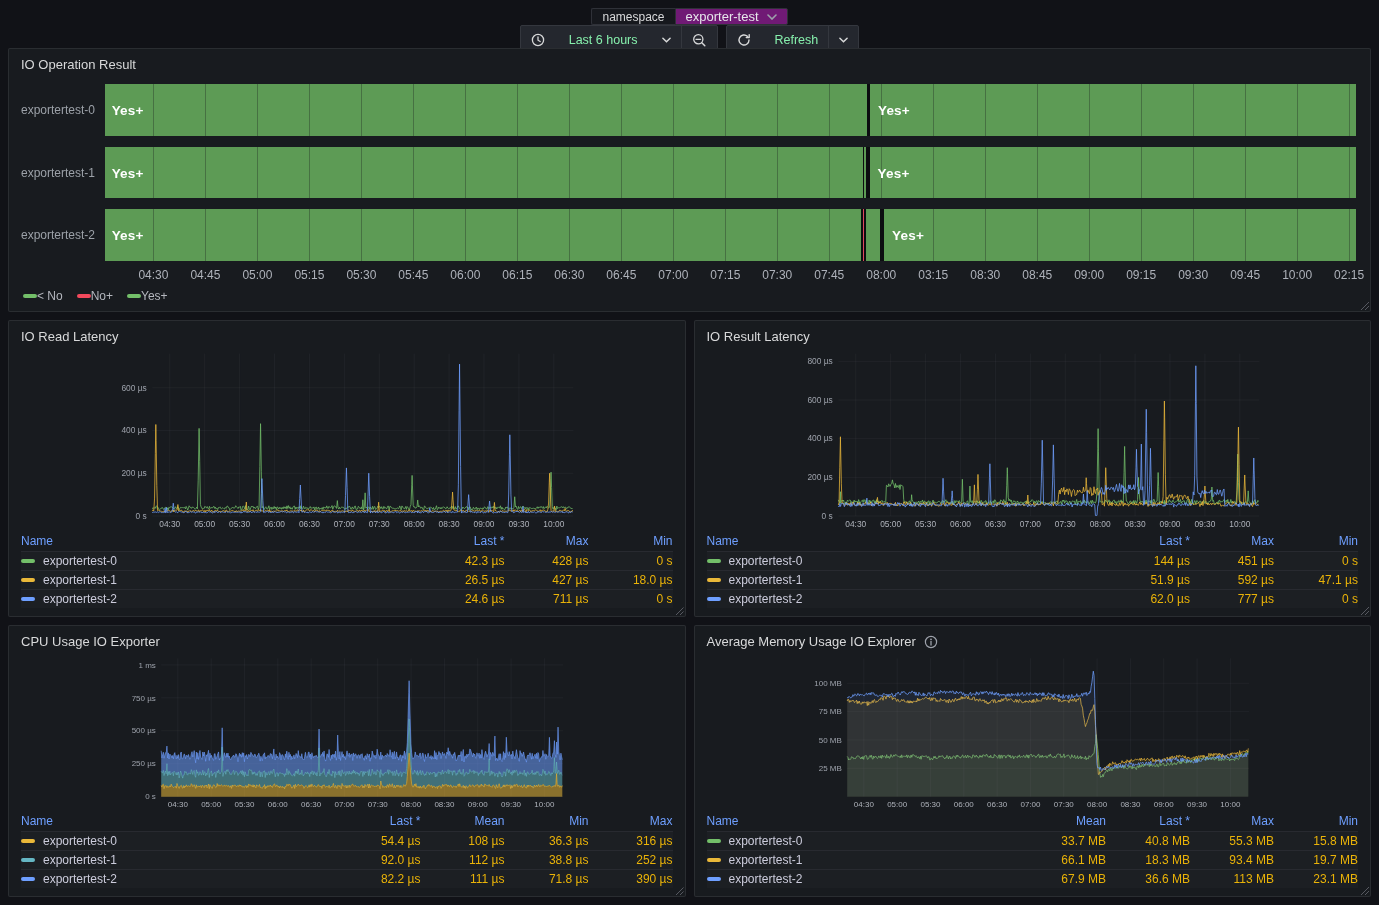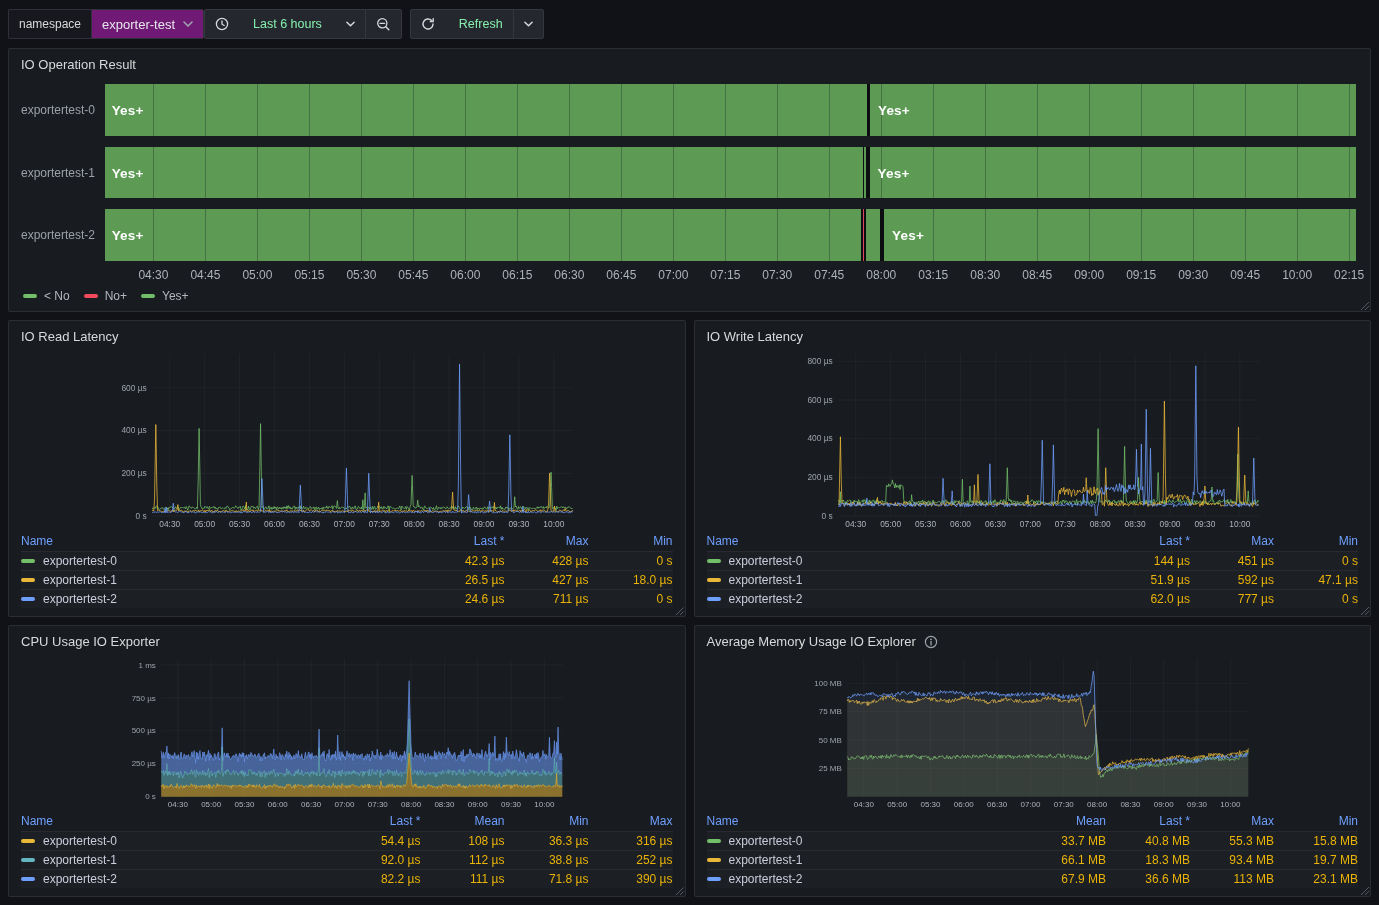--- a/index.html
+++ b/index.html
@@ -4,21 +4,21 @@
 <style>
   * { box-sizing: border-box; margin: 0; padding: 0; }
   html,body { width:1379px; height:905px; }
   body {
     background:#111217;
     font-family:"Liberation Sans", sans-serif;
     color:#ccccdc;
     padding:8px;
     overflow:hidden;
   }
-  .topbar { height:32px; display:flex; align-items:center; justify-content:flex-start; margin-bottom:8px; }
+  .topbar { height:32px; display:flex; align-items:center; justify-content:space-between; margin-bottom:8px;flex-direction:column; }
   .var-picker { display:flex; align-items:stretch; height:30px; }
   .var-label {
     display:flex; align-items:center; padding:0 10px;
     background:#16181d; border:1px solid #2f3138; border-right:none;
     border-radius:2px 0 0 2px; font-size:12px; color:#d8d9da;
   }
   .var-value {
     display:flex; align-items:center; gap:8px; padding:0 10px;
     background:#701a75; border:1px solid #2f3138; border-radius:0 2px 2px 0;
     font-size:13px; color:#e6e7eb; cursor:pointer;
@@ -58,21 +58,21 @@
   .tl-seg.no  { background:#e0465e; border-left:2px solid #0c0d10; border-right:2px solid #0c0d10; }
   .tl-seg.gap { background:#0c0d10; }
   .tl-gridline { position:absolute; top:0; bottom:0; width:1px; background:rgba(17,18,23,0.30); }
   .tl-val-label { position:absolute; top:50%; transform:translateY(-50%); color:#fff;
                   font-size:13.5px; font-weight:700; letter-spacing:0.2px; padding-left:5px; white-space:nowrap; }
   .tl-axis { display:flex; height:20px; flex:0 0 auto; }
   .tl-axis-spacer { width:96px; flex:0 0 96px; }
   .tl-axis-area { flex:1; position:relative; margin-right:14px; }
   .tl-tick { position:absolute; top:3px; transform:translateX(-50%); font-size:12px; color:#aeb2ba; white-space:nowrap; }
   .tl-legend { display:flex; gap:14px; padding:4px 0 8px 14px; flex:0 0 auto; }
-  .tl-legend-item { display:flex; align-items:center; gap:7px; font-size:12px; color:#b4b7be; cursor:pointer; }
+  .tl-legend-item { display:flex; align-items:center; font-size:12px; color:#b4b7be; cursor:pointer; }
   .swatch { width:14px; height:4px; border-radius:4px; display:inline-block; }
 
   
   .grid-row { display:grid; grid-template-columns:1fr 1fr; gap:8px; margin-bottom:8px; }
   .grid-row .panel { min-width:0; }
   .row-latency .panel { height:297px; }
   .row-usage .panel { height:272px; }
   .chart-wrap { flex:1; min-height:0; padding:0 4px; }
   .chart-wrap svg { width:100%; height:100%; display:block; cursor:crosshair; }
 
@@ -384,21 +384,21 @@
           </div>
           <div class="lt-val">24.6 µs</div>
           <div class="lt-val">711 µs</div>
           <div class="lt-val">0 s</div>
         </div>
       </div>
     <div class="resize-handle"></div>
   </section>
   <section class="panel">
     <div class="panel-title-bar">
-      <h2 class="panel-title">IO Write Latency</h2>
+      <h2 class="panel-title">IO Result Latency</h2>
     </div>
     <div class="chart-wrap">
         <svg viewBox="0 0 667.5 260">
           <line x1="56" x2="657.5" y1="240" y2="240" stroke="rgba(204,204,220,0.08)" stroke-width="1"></line>
           <text x="48" y="244" text-anchor="end" fill="#9da2ab" font-size="12">0 s</text>
           <line x1="56" x2="657.5" y1="184.76190476190476" y2="184.76190476190476" stroke="rgba(204,204,220,0.08)" stroke-width="1"></line>
           <text x="48" y="188.76190476190476" text-anchor="end" fill="#9da2ab" font-size="12">200 µs</text>
           <line x1="56" x2="657.5" y1="129.52380952380952" y2="129.52380952380952" stroke="rgba(204,204,220,0.08)" stroke-width="1"></line>
           <text x="48" y="133.52380952380952" text-anchor="end" fill="#9da2ab" font-size="12">400 µs</text>
           <line x1="56" x2="657.5" y1="74.28571428571428" y2="74.28571428571428" stroke="rgba(204,204,220,0.08)" stroke-width="1"></line>

